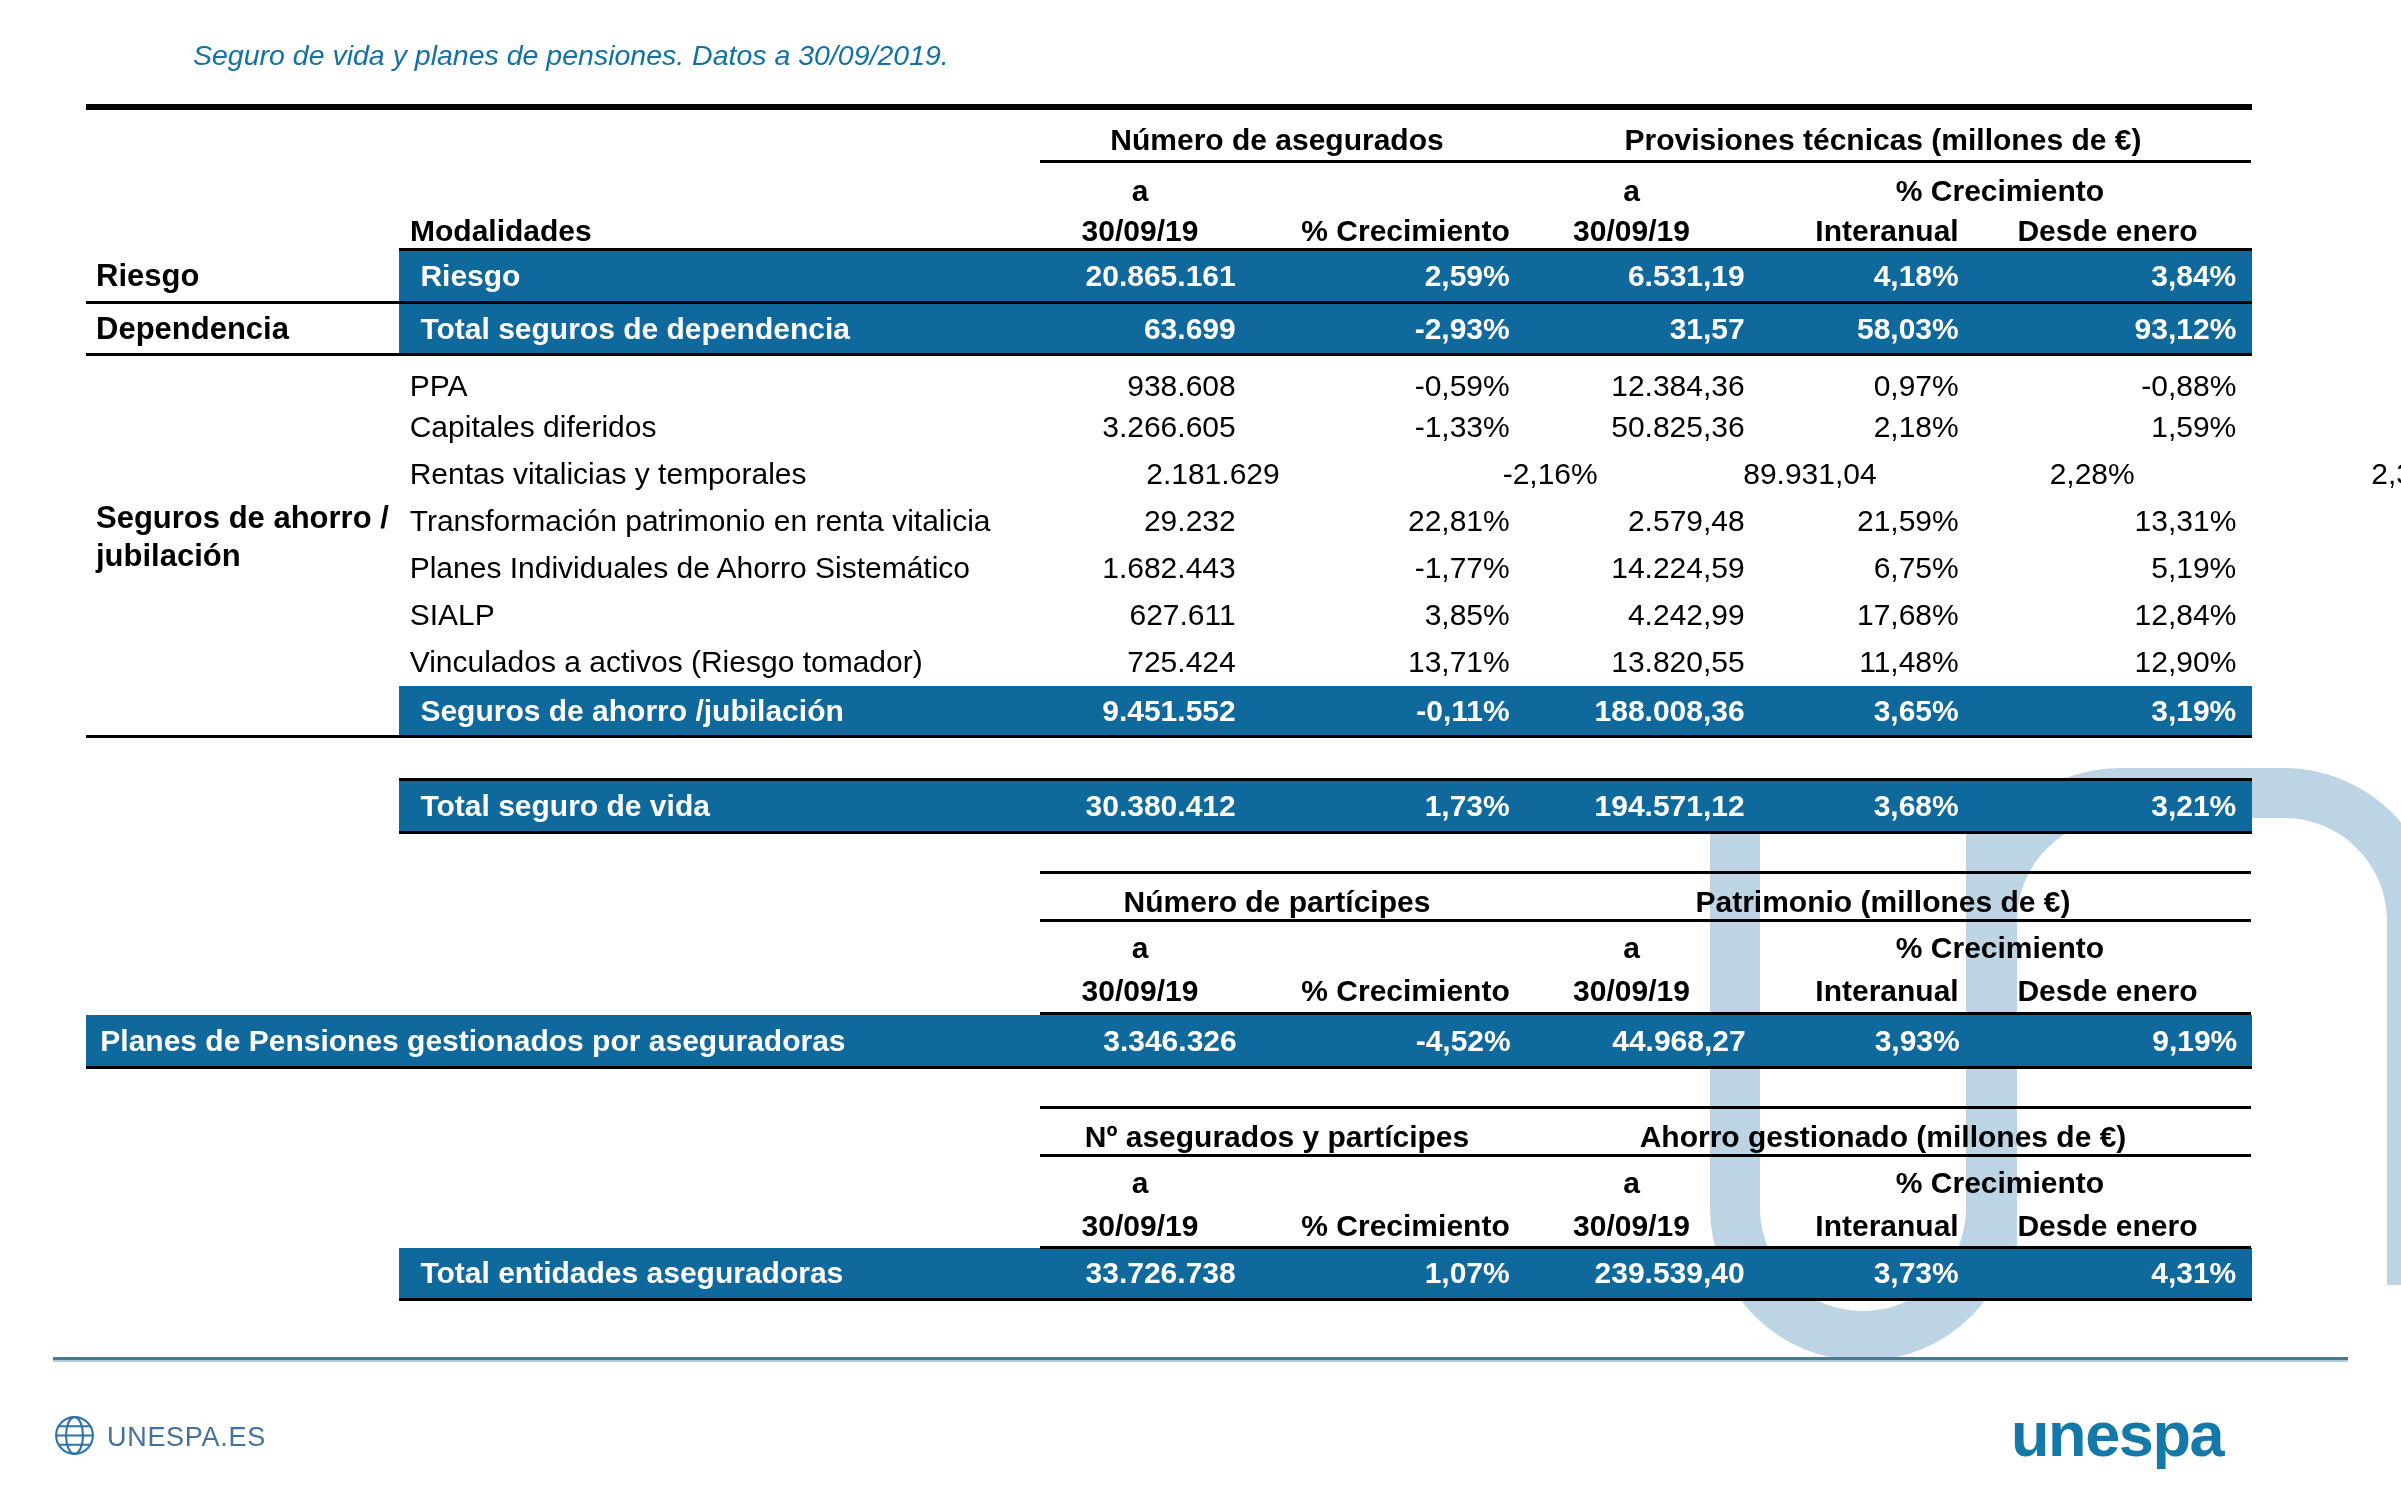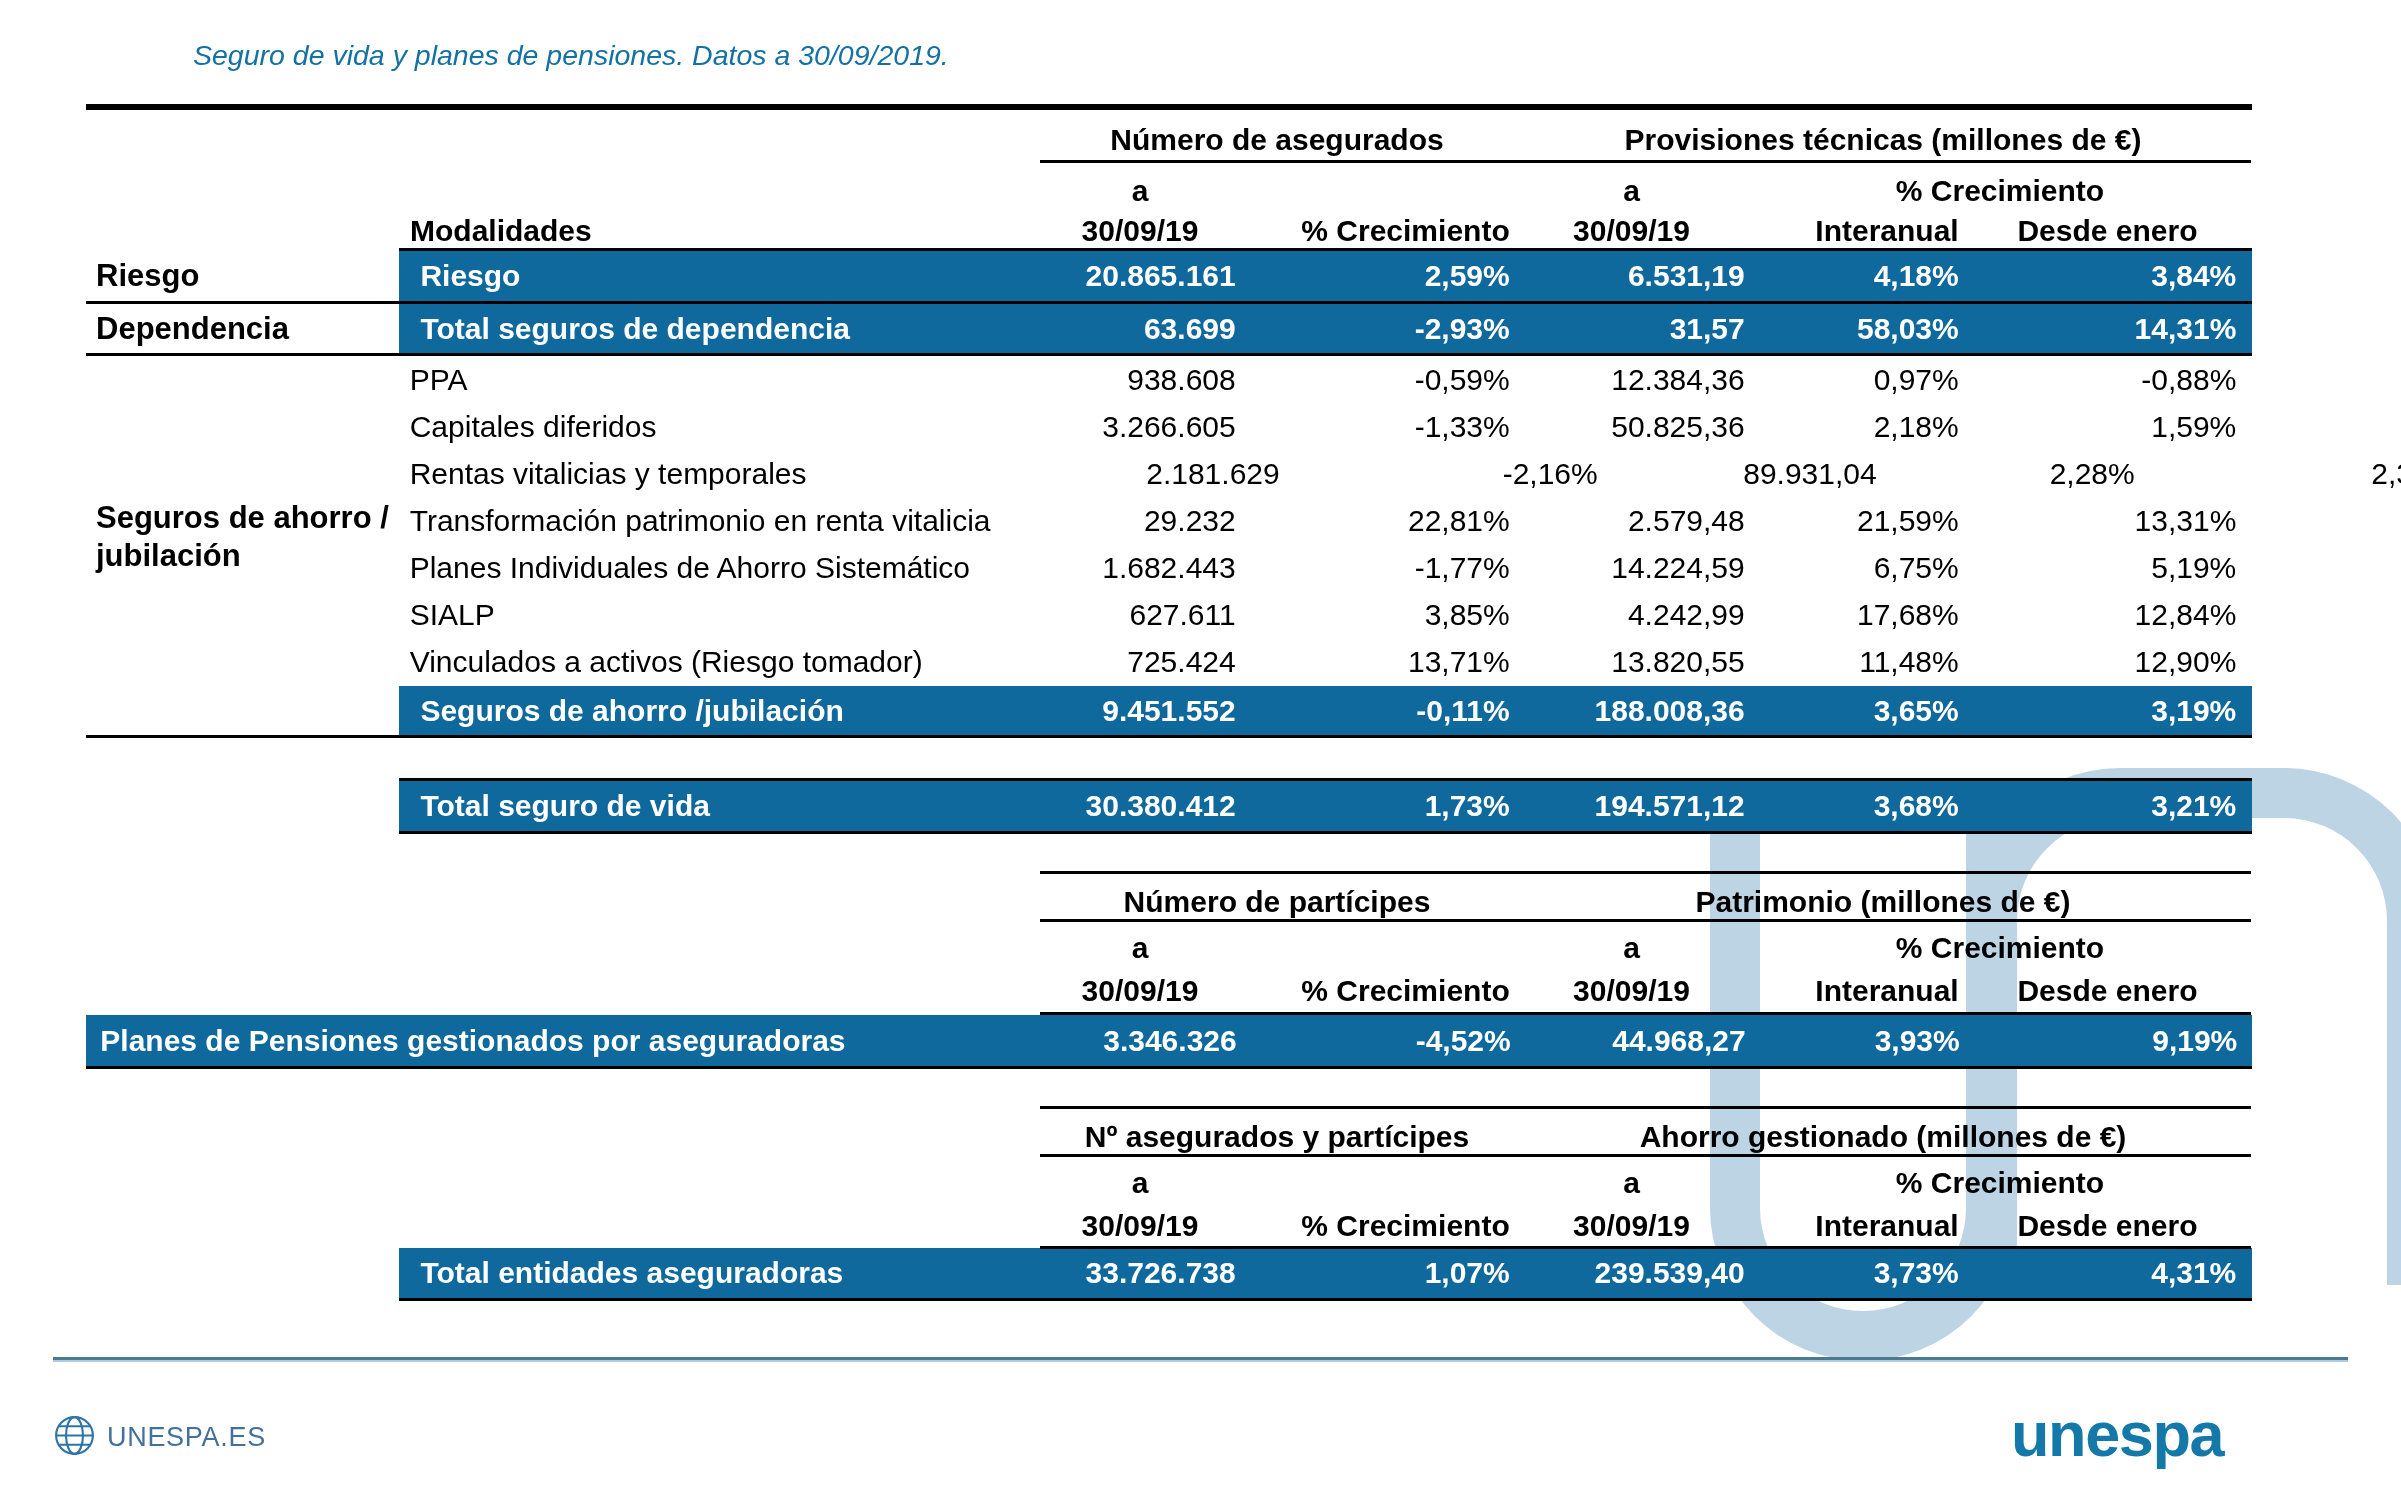--- a/index.html
+++ b/index.html
@@ -82,25 +82,25 @@
       <div class="cell w5 rgt5">3,84%</div>
     </div>
     <div class="t-line" style="left:86px;top:301px;width:2166px;z-index:2;"></div>
 
     <div class="row blue" style="left:399px;top:304px;width:1853px;height:50px;">
       <div class="cell w-mod">Total seguros de dependencia</div>
       <div class="cell w1 rgt">63.699</div>
       <div class="cell w2 rgt">-2,93%</div>
       <div class="cell w3 rgt">31,57</div>
       <div class="cell w4 rgt">58,03%</div>
-      <div class="cell w5 rgt5">14,31%</div>
+      <div class="cell w5 rgt5">93,12%</div>
     </div>
     <div class="t-line" style="left:86px;top:353px;width:2166px;z-index:2;"></div>
 
-    <div class="row" style="left:399px;top:356px;width:1853px;height:47px;">
+    <div class="row" style="left:399px;top:356px;width:1853px;height:47px;align-items:flex-end;">
       <div class="cell w-mod">PPA</div>
       <div class="cell w1 rgt">938.608</div>
       <div class="cell w2 rgt">-0,59%</div>
       <div class="cell w3 rgt">12.384,36</div>
       <div class="cell w4 rgt">0,97%</div>
       <div class="cell w5 rgt5">-0,88%</div>
     </div>
 
     <div class="row" style="left:399px;top:403px;width:1853px;height:47px;">
       <div class="cell w-mod">Capitales diferidos</div>

